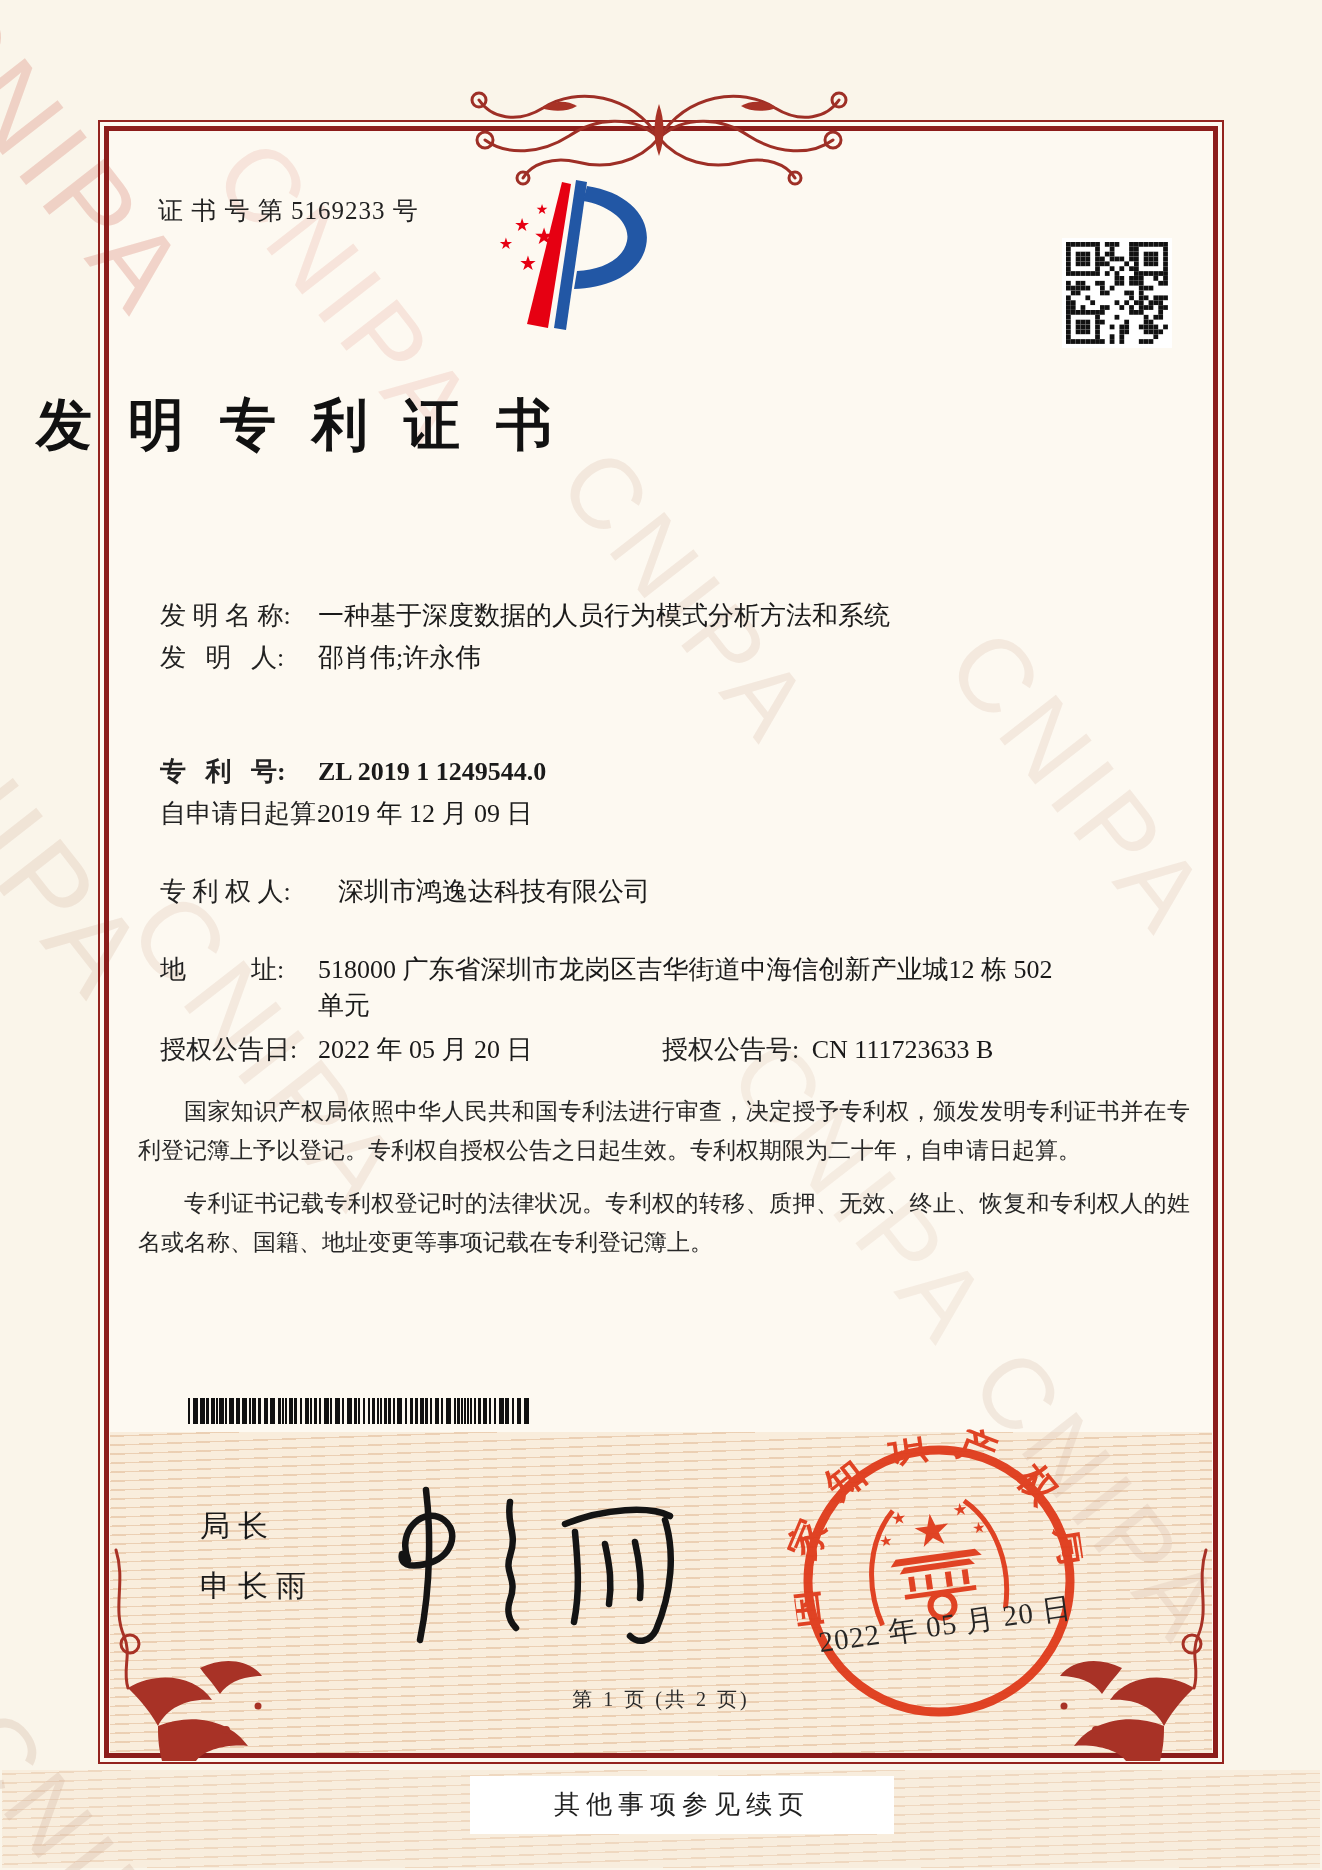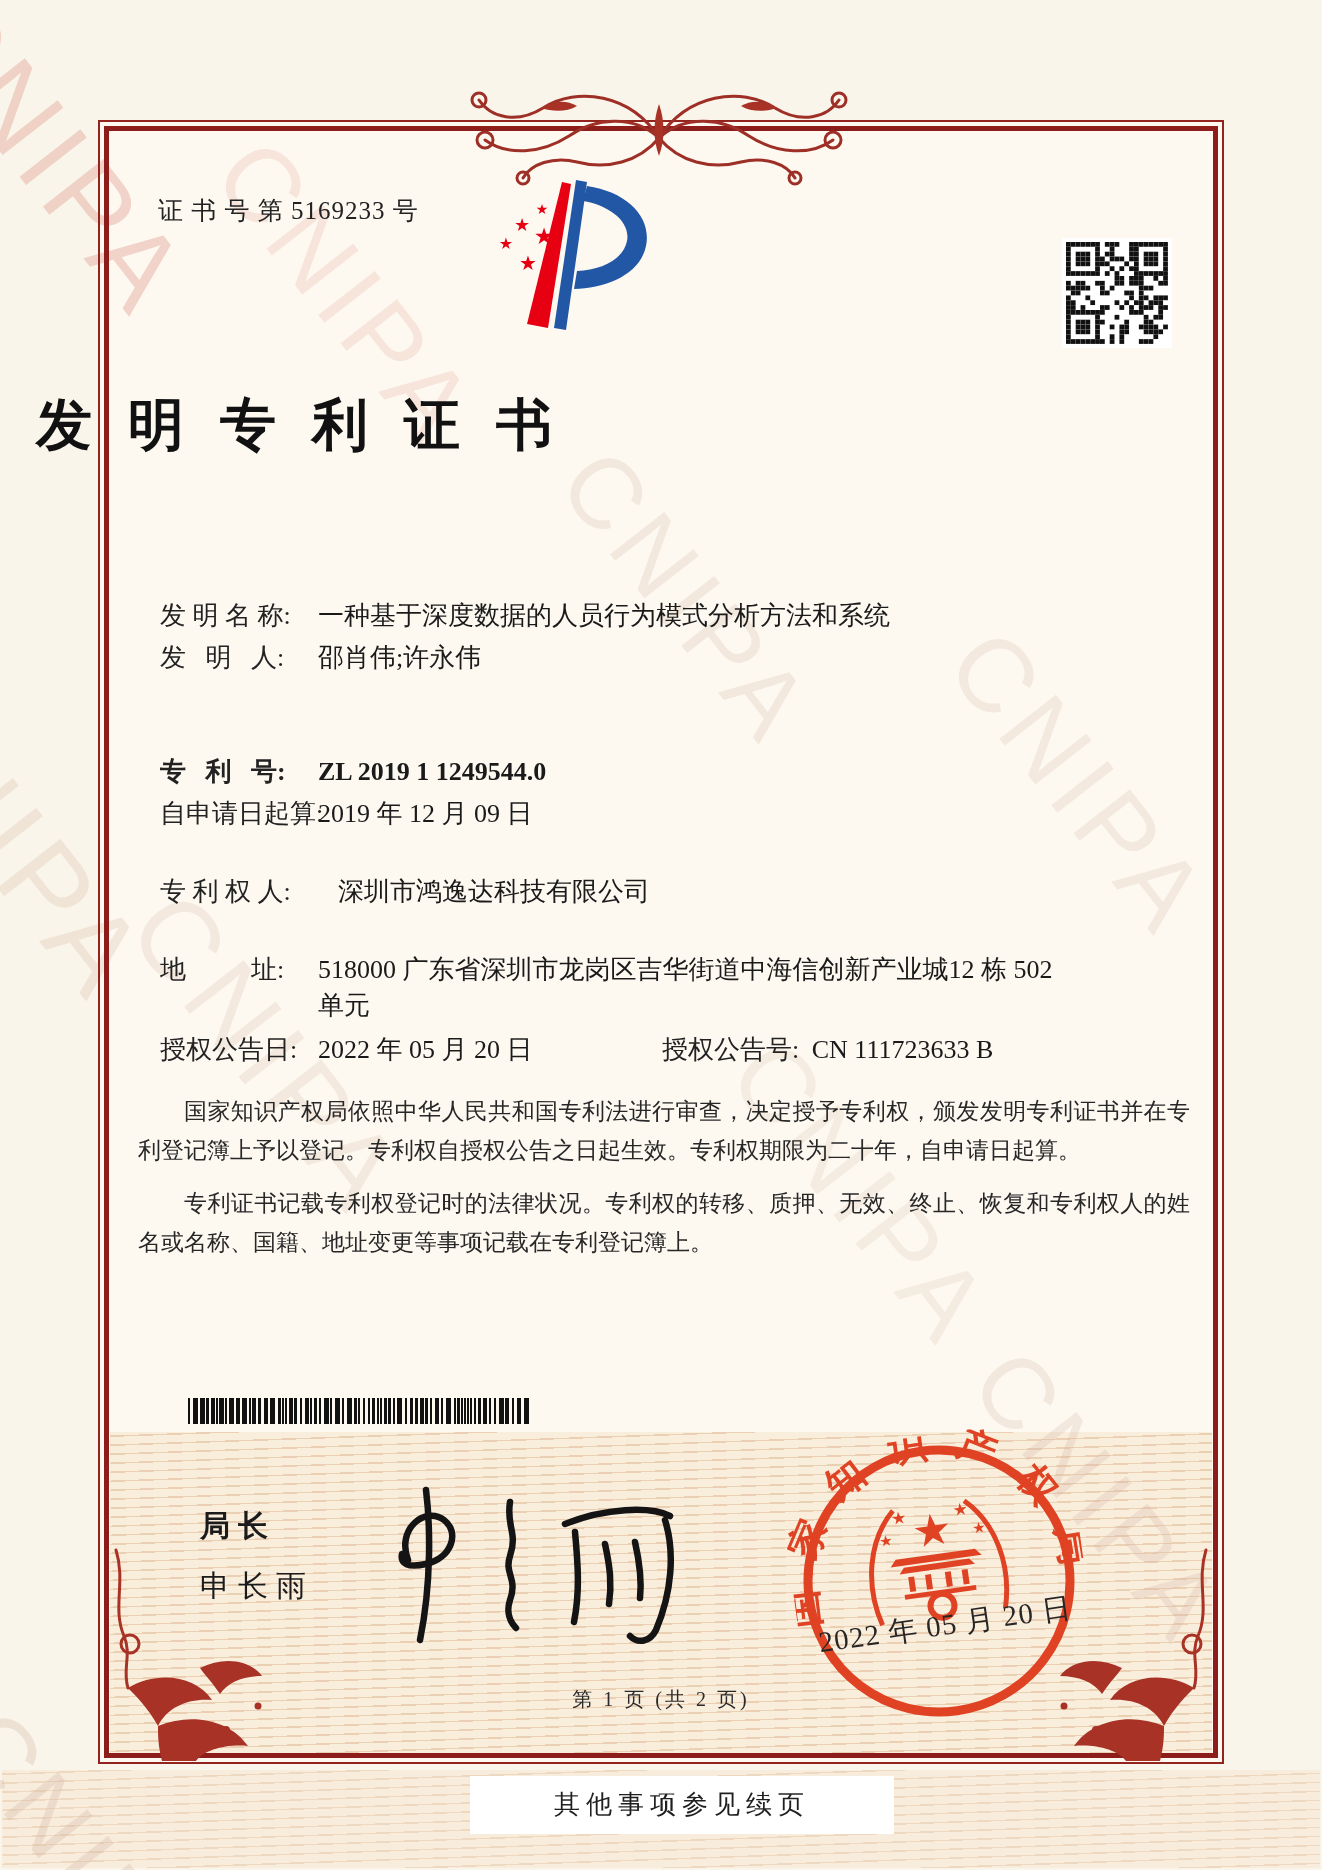--- a/index.html
+++ b/index.html
@@ -44,21 +44,21 @@
   .flabel{white-space:pre; width:158px; flex:none; color:#222;}
   .fvalue{white-space:pre-wrap; color:#1a1a1a;}
   .fvalue.addr{width:740px;}
   .fvalue.gdate{width:344px; flex:none;}
   .flabel2{white-space:pre; flex:none; margin-right:6px; color:#222;}
   .paras{position:absolute; left:138px; top:1092px; width:1052px; z-index:5;
     font-size:23px; line-height:39px; text-align:justify; color:#272727;}
   .paras p{margin:0 0 14px 0; text-indent:2em;}
   .barcode{position:absolute; left:188px; top:1398px; z-index:5;}
   .sig-title{position:absolute; left:200px; top:1506px; z-index:5;
-    font-family:"Liberation Sans", sans-serif; font-size:30px; font-weight:700; letter-spacing:8px; color:#1b1b1b;}
+    font-family:"Liberation Sans", sans-serif; font-size:30px; font-weight:400; letter-spacing:8px; color:#1b1b1b;}
   .sig-name{position:absolute; left:200px; top:1566px; z-index:5;
     font-family:"Liberation Sans", sans-serif; font-size:30px; font-weight:500; letter-spacing:8px; color:#1b1b1b;}
   .signature{position:absolute; left:360px; top:1472px; z-index:5;}
   .seal{position:absolute; left:793px; top:1435px; z-index:6; transform:rotate(-8deg); opacity:.95;}
   .seal text{font-family:"Liberation Serif", serif;}
   .page-no{position:absolute; left:96px; width:1130px; top:1686px; z-index:5;
     text-align:center; font-size:20px; letter-spacing:3px; color:#2a2a2a;}
   .continuation{position:absolute; left:470px; top:1776px; width:424px; height:58px; z-index:5;
     background:#ffffff; text-align:center; line-height:58px; font-size:26px; letter-spacing:6px; color:#1f1f1f;}
 </style>

